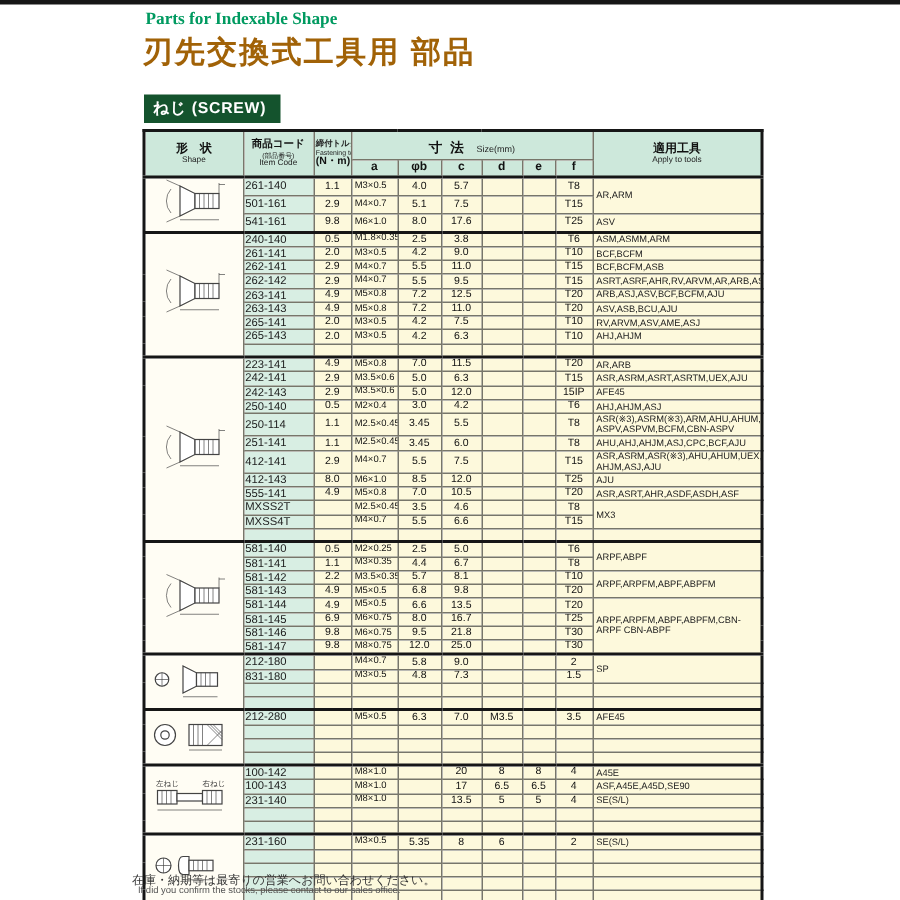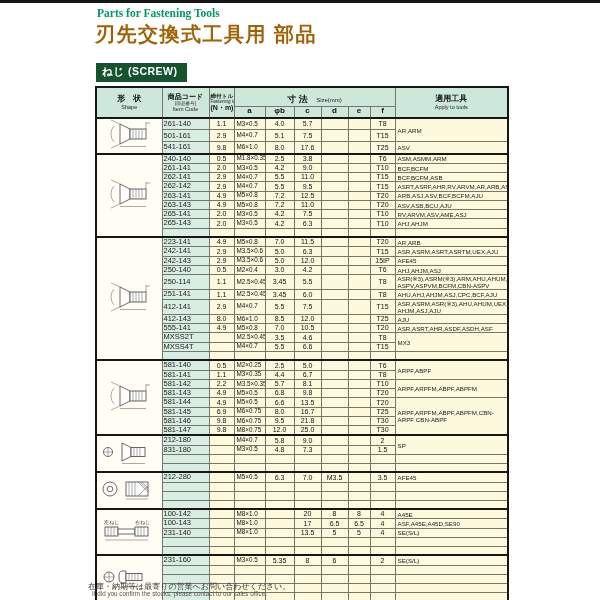--- a/index.html
+++ b/index.html
@@ -15,41 +15,41 @@
             table-layout:fixed;border:2px solid #161616;}
   .cat th,.cat td{border:1px solid #77766a;padding:0 1px;overflow:hidden;white-space:nowrap;
                   line-height:1.1;vertical-align:middle;}
   thead th{background:#cde8db;text-align:center;}
   thead tr.h1{height:15px;} thead tr.h2{height:12px;}
   thead tr.h2 th{border-bottom:2px solid #161616;font-size:8px;font-weight:bold;background:#cde8db;}
   .hjp{font-size:8px;font-weight:bold;display:block;}
   .hjp2{font-size:7px;font-weight:bold;display:block;}
   .hen{font-size:5.5px;font-weight:normal;display:block;color:#222;}
   .hen2{font-size:4.6px;font-weight:normal;display:block;color:#222;}
-  .hsize .hjp{display:inline;font-size:9px;}
+  .hsize .hjp{display:inline;font-size:9px;font-family:Liberation Mono, monospace;}
   .hsize .hen{display:inline;font-size:6px;margin-left:4px;}
   tbody tr{height:9px;}
   tbody tr.big{height:11.5px;}
   tbody tr.tall{height:15px;}
   tbody tr.blk td{border-top:2px solid #161616;}
   td.shape{background:#fffdf4;text-align:center;vertical-align:middle;padding:0;}
   td.code{background:#d8eee3;text-align:left;font-size:7.5px;color:#1c1c1c;}
   td.num{background:#fdf9dc;text-align:center;font-size:7px;}
   td.thr{background:#fdf9dc;text-align:left;font-size:6.3px;padding-left:2px;}
   td.tools{background:#fdf9dc;text-align:left;font-size:6.2px;padding-left:2px;
            white-space:normal;line-height:1.15;color:#222;}
   .footjp{position:absolute;left:88px;top:581px;font-size:8px;color:#333;}
   .footen{position:absolute;left:92px;top:590px;font-size:6.3px;color:#555;}
   svg text{font-family:"Liberation Sans",sans-serif;}
 </style>
 </head>
 <body>
 
 <div class="topbar"></div>
-<div class="eyebrow">Parts for Fastening Tools</div>
+<div class="eyebrow">Parts for Indexable Shape</div>
 <div class="title">刃先交換式工具用 部品</div>
 <div class="badge">ねじ (SCREW)</div>
 
 <table class="cat">
   <colgroup>
     <col style="width:66px">
       <col style="width:47px">
       <col style="width:25px">
     <col style="width:31px">
       <col style="width:29px">

